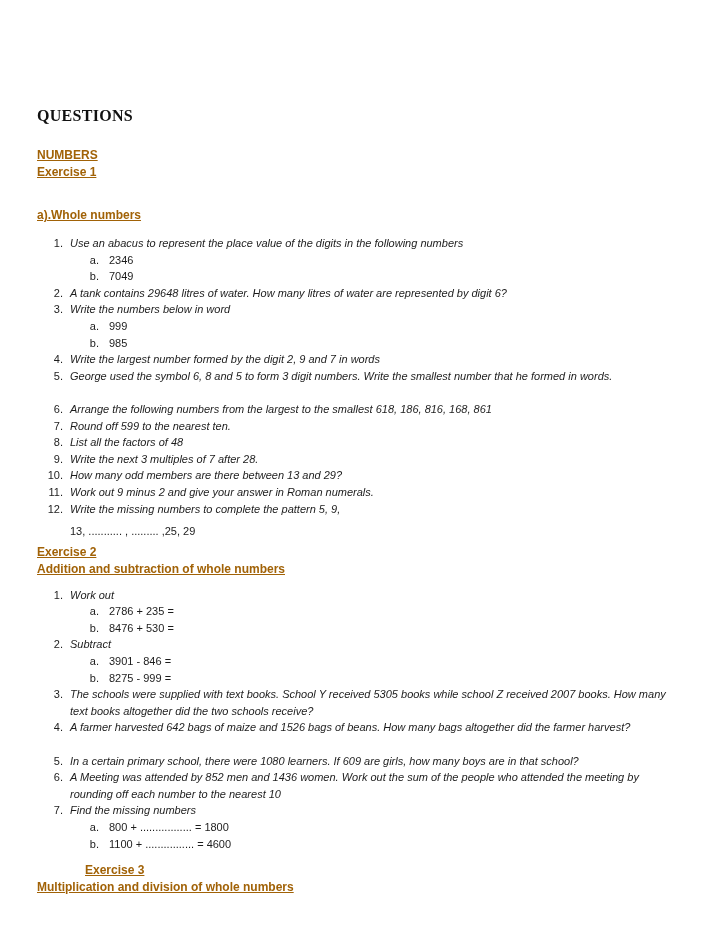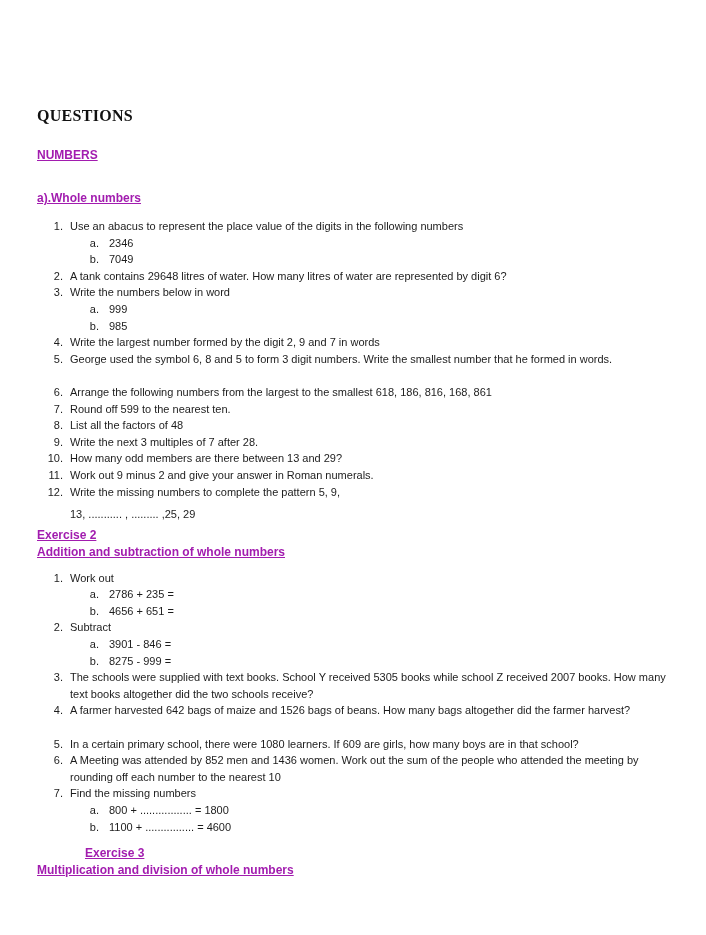--- a/index.html
+++ b/index.html
@@ -24,50 +24,51 @@
     line-height: 29px;
     letter-spacing: 0.3px;
     color: #111111;
   }
   .h {
     margin: 0;
     font-weight: bold;
     font-size: 12px;
     line-height: 17px;
     text-decoration: underline;
-    color: #a21caf;
+    color: #a16207;
   }
   .h-numbers { margin-top: 17px; }
   .h-sub { margin-top: 26px; }
   .h-ex2 { margin-top: 4px; }
   .h-ex3 { margin-top: 10px; padding-left: 48px; }
   .qlist { margin: 0; padding: 0; }
   .list-ex1 { margin-top: 11px; }
   .list-ex2 { margin-top: 9px; }
   .row { display: flex; align-items: flex-start; line-height: 16.6px; }
   .row .num { flex: none; text-align: right; white-space: pre; }
   .row .txt { flex: 1 1 auto; }
   .l1 .num { width: 26px; }
-  .l1 .txt { padding-left: 7px; }
+  .l1 .txt { padding-left: 7px; font-style: italic; }
   .l2 .num { width: 62px; }
   .l2 .txt { padding-left: 10px; }
   .gap-line { margin-top: 16.6px; }
   .cont {
     margin: 6px 0 0 33px;
     line-height: 16.6px;
   }
 </style>
 </head>
 <body>
 
 <div class="page">
 
   <h1 class="doc-title">QUESTIONS</h1>
 
   <p class="h h-numbers">NUMBERS</p>
+  <p class="h">Exercise 1</p>
   <p class="h h-sub">a).Whole numbers</p>
 
   <div class="qlist list-ex1">
     <div class="row l1">
       <span class="num">1.</span>
       <span class="txt">Use an abacus to represent the place value of the digits in the following numbers</span>
     </div>
     <div class="row l2">
       <span class="num">a.</span>
       <span class="txt">2346</span>
@@ -139,21 +140,21 @@
     <div class="row l1">
       <span class="num">1.</span>
       <span class="txt">Work out</span>
     </div>
     <div class="row l2">
       <span class="num">a.</span>
       <span class="txt">2786 + 235 =</span>
     </div>
     <div class="row l2">
       <span class="num">b.</span>
-      <span class="txt">4656 + 651 =</span>
+      <span class="txt">8476 + 530 =</span>
     </div>
     <div class="row l1">
       <span class="num">2.</span>
       <span class="txt">Subtract</span>
     </div>
     <div class="row l2">
       <span class="num">a.</span>
       <span class="txt">3901 - 846 =</span>
     </div>
     <div class="row l2">

